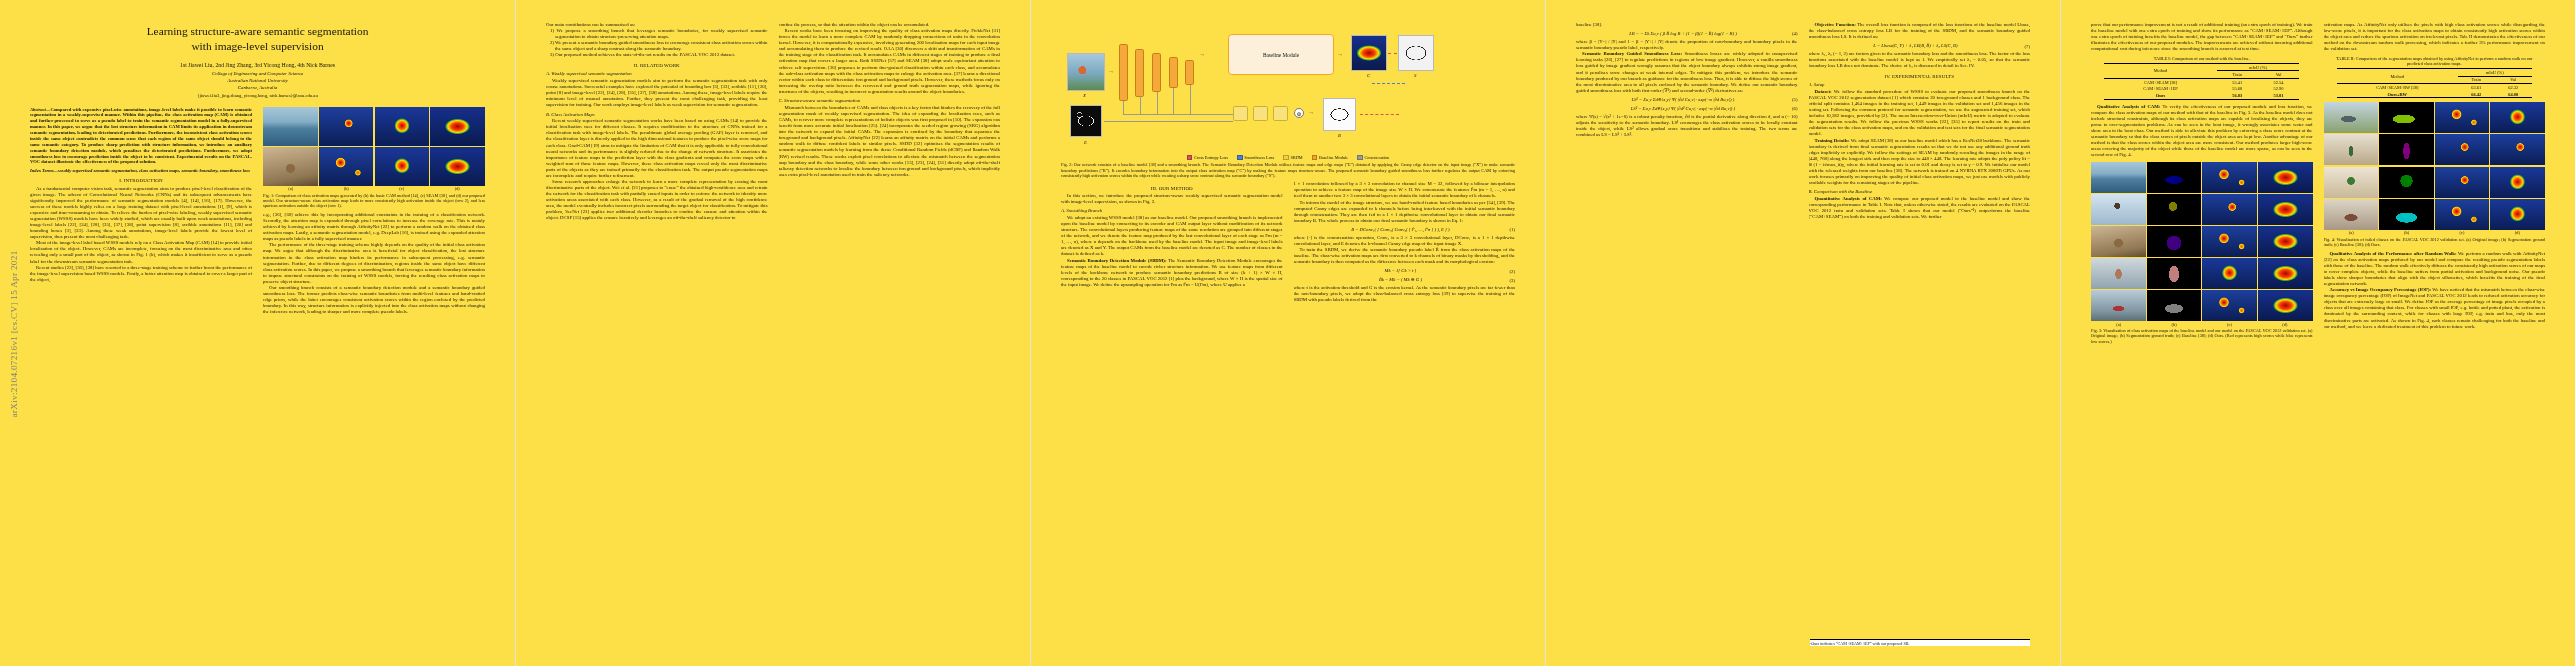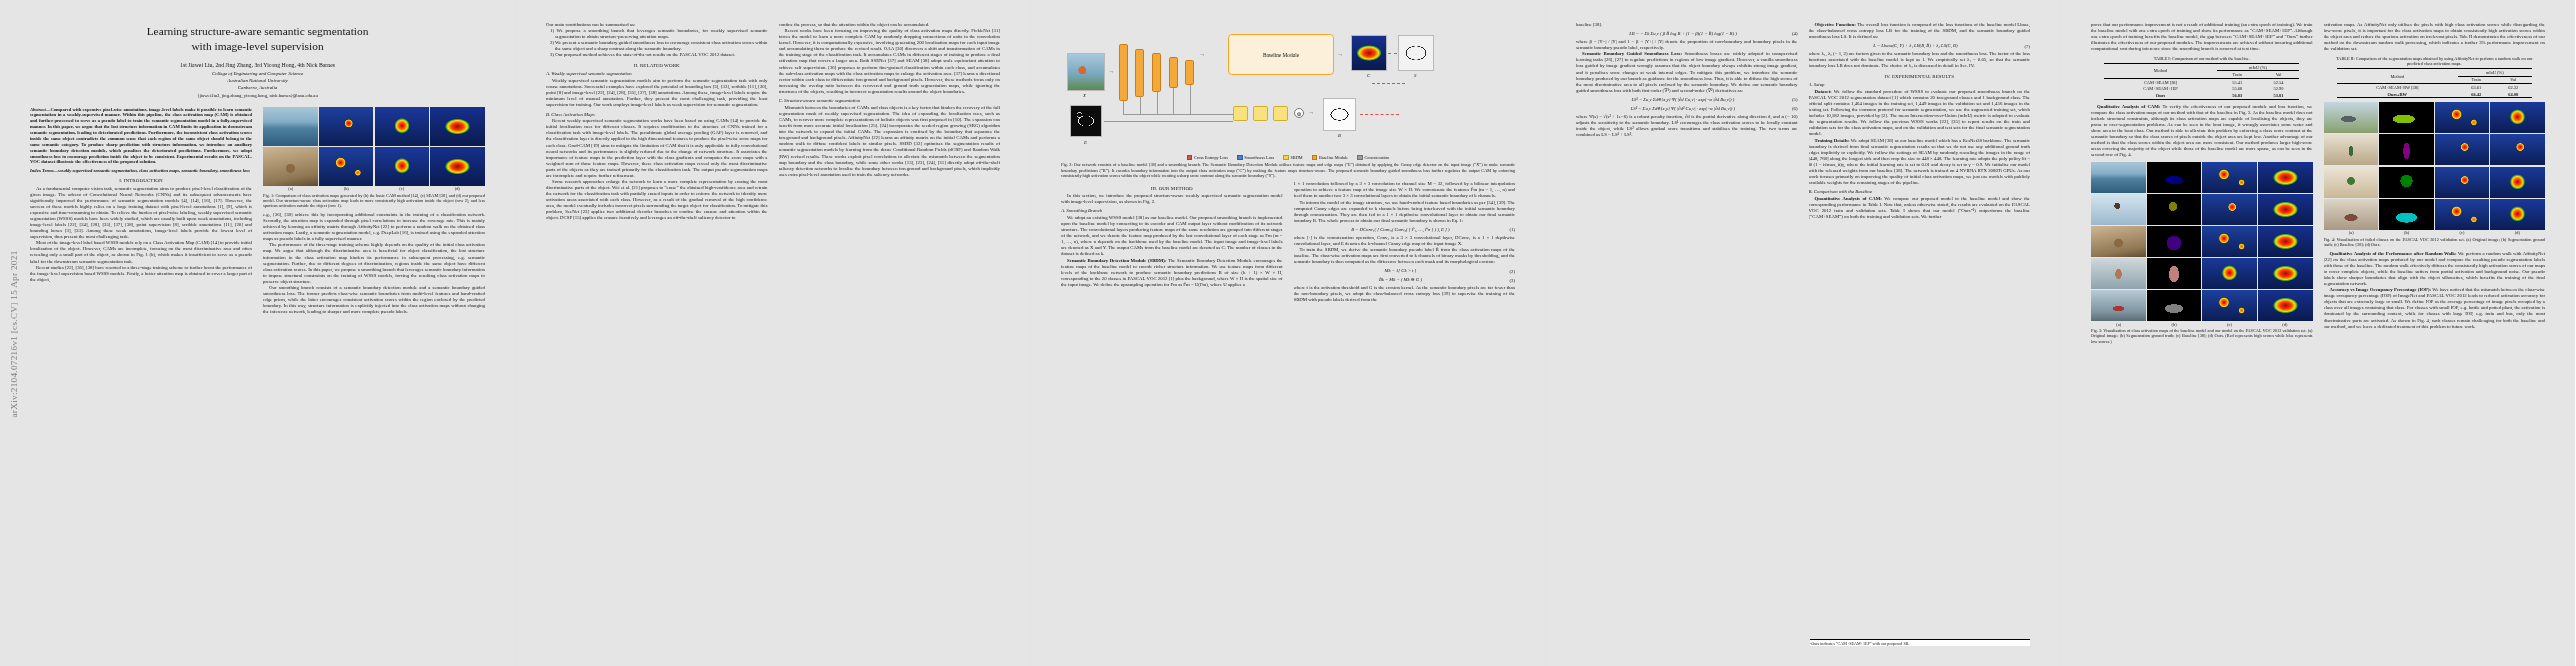--- a/index.html
+++ b/index.html
@@ -1,18 +1,18 @@
 <!DOCTYPE html>
 <html style="font-size:9px"><head>
 <meta charset="utf-8">
 <style>
   *{box-sizing:border-box;margin:0;padding:0;}
   html,body{width:2576px;height:667px;}
   body{display:flex;background:#ffffff;font-family:"Liberation Serif","DejaVu Serif",serif;color:#141414;}
-  .page{width:515px;height:667px;flex:0 0 auto;position:relative;background:#e5e5e5;padding:22px 30px;overflow:hidden;}
+  .page{width:515px;height:667px;flex:0 0 auto;position:relative;background:#fde047;padding:22px 30px;overflow:hidden;}
   .page + .page{border-left:0.6px solid #e3e3e3;}
   .cols{display:flex;gap:11px;}
   .col{flex:1 1 0;min-width:0;overflow:hidden;}
   .p1cols{height:509px;}
   .fullcols{height:622px;}
   .p3cols{height:411px;}
   .par{font-size:4.8px;line-height:1.27;text-align:justify;text-indent:6.1px;}
   .noindent{text-indent:0;}
   .lead{font-weight:bold;}
   .li{font-size:4.8px;line-height:1.27;text-align:justify;padding-left:9px;text-indent:-5px;}

